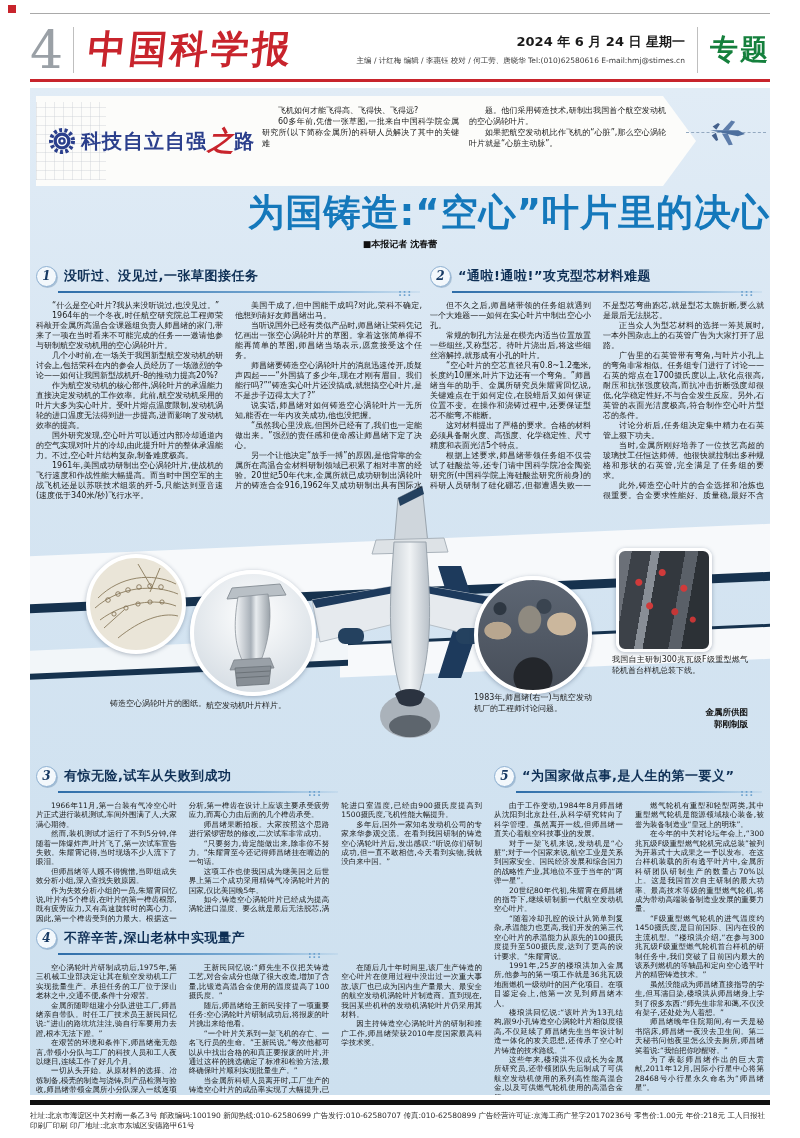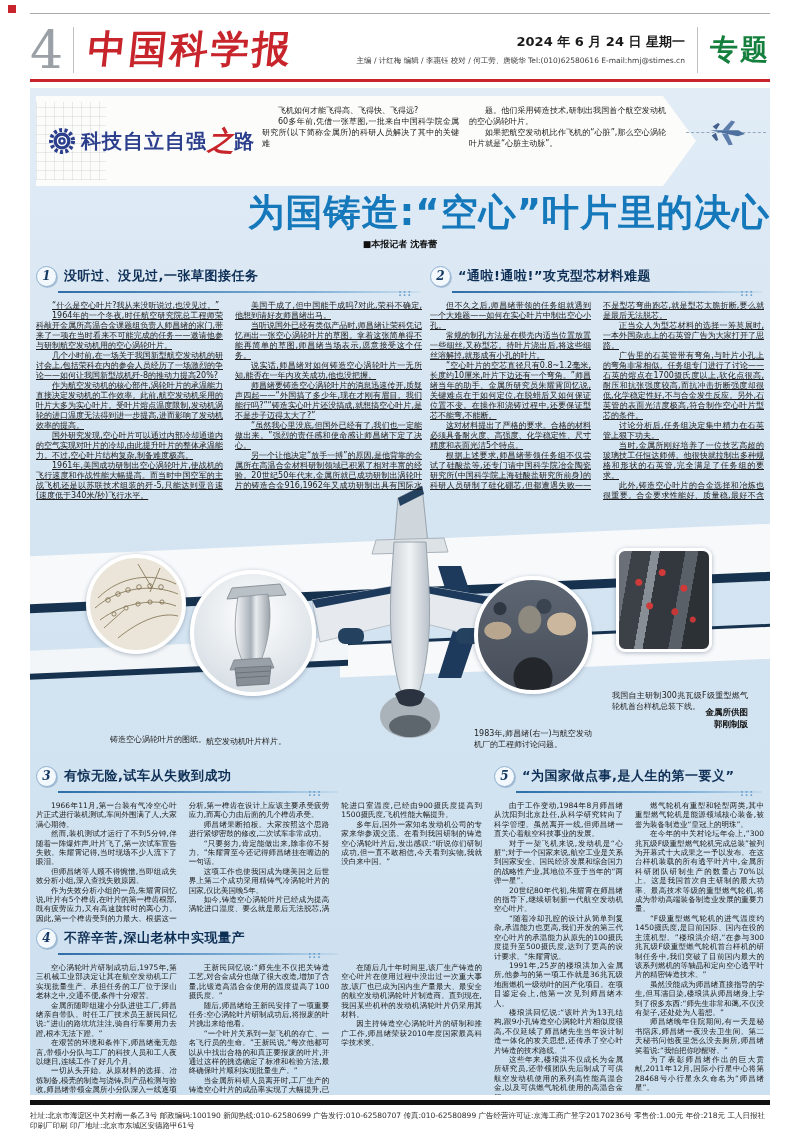--- a/index.html
+++ b/index.html
@@ -51,21 +51,21 @@
            box-shadow:1px 1px 0 rgba(80,120,160,.35);}
   .sec-title{font-size:13px;font-weight:bold;color:#0e2f55;letter-spacing:.5px;white-space:nowrap;}
   .sec-rule{position:absolute;left:22px;bottom:-5px;height:2px;
             background:linear-gradient(90deg,#2e6da8,#7fb0d8 70%,rgba(127,176,216,.15));}
   .rule-full{right:2px;} .rule-short{width:280px;}
   .sec-dots{position:absolute;bottom:-10px;color:#6fa3cf;font-size:9px;font-weight:bold;letter-spacing:1px;}
   .dots-full{right:10px;} .dots-short{left:272px;}
   .body{margin-top:13px;text-align:justify;font-size:8px;line-height:10px;color:#1b1b1b;
         column-gap:12px;column-fill:auto;overflow:hidden;}
   .body p{margin:0;text-indent:2em;}
-  .cols2{column-count:2;text-decoration:underline;} .cols3{column-count:3;font-size:7.5px;line-height:9.4px;}
+  .cols2{column-count:2;} .cols3{column-count:3;font-size:7.5px;line-height:9.4px;}
   #sec1{left:6px;top:176px;width:386px;} #sec1 .body{height:208px;}
   #sec2{left:400px;top:176px;width:334px;} #sec2 .body{height:208px;}
   #sec3{left:6px;top:676px;width:446px;} #sec3 .body{height:131px;}
   #sec4{left:6px;top:838px;width:446px;} #sec4 .body{height:146px;}
   #sec5{left:464px;top:676px;width:270px;} #sec5 .body{height:308px;column-count:2;font-size:7.5px;line-height:9.4px;}
   
   .stripe{position:absolute;transform:skewY(-2.5deg);z-index:1;}
   .s1{left:-12px;top:452px;width:764px;height:50px;background:#f7f9fb;}
   .s1n{left:-12px;top:500px;width:764px;height:9px;background:#16324e;}
   .s2{left:310px;top:548px;width:440px;height:32px;background:#f7f9fb;}
@@ -89,21 +89,21 @@
                 linear-gradient(#5d6673,#474e59);}
   #fig-turbine{position:absolute;left:586px;top:460px;width:90px;height:98px;border-radius:9px;
      border:3px solid #fff;z-index:4;box-shadow:0 1px 4px rgba(40,60,90,.35);
      background:radial-gradient(circle at 22% 32%,#d03a3a 0 3px,transparent 4px),
                 radial-gradient(circle at 48% 22%,#d03a3a 0 3px,transparent 4px),
                 radial-gradient(circle at 72% 38%,#d03a3a 0 3px,transparent 4px),
                 radial-gradient(circle at 34% 56%,#d03a3a 0 3px,transparent 4px),
                 radial-gradient(circle at 62% 62%,#c53636 0 3px,transparent 4px),
                 radial-gradient(circle at 82% 70%,#c53636 0 2.5px,transparent 3.5px),
                 linear-gradient(100deg,#6b7078 0 12%,#3c4148 12% 30%,#888e96 30% 38%,#33383e 38% 62%,#5a6068 62% 74%,#2c3136 74%);}
-  .caption{position:absolute;z-index:5;font-size:8px;line-height:11px;color:#1d1d1d;text-align:justify;margin-top:36px;}
+  .caption{position:absolute;z-index:5;font-size:8px;line-height:11px;color:#1d1d1d;text-align:justify;}
   #cap-blueprint{left:80px;top:610px;width:100px;}
   #cap-blade{left:176px;top:612px;width:96px;}
   #cap-1983{left:444px;top:604px;width:118px;}
   #cap-turbine{left:582px;top:566px;width:136px;}
   .credit{position:absolute;left:580px;top:618px;width:138px;z-index:5;text-align:right;
           font-size:8.5px;font-weight:bold;color:#111;line-height:12px;}
   
   .footer-bar{position:absolute;left:30px;width:740px;top:1100px;height:5px;background:#121212;}
   .footer-text{position:absolute;left:30px;width:740px;top:1111px;font-size:7.5px;line-height:10px;color:#2a2a2a;}
 </style>
@@ -173,22 +173,22 @@
     </div>
     <div class="body cols2">
         <p>“什么是空心叶片?我从来没听说过,也没见过。”</p>
         <p>1964年的一个冬夜,时任航空研究院总工程师荣科敲开金属所高温合金课题组负责人师昌绪的家门,带来了一项在当时看来不可能完成的任务——邀请他参与研制航空发动机用的空心涡轮叶片。</p>
         <p>几个小时前,在一场关于我国新型航空发动机的研讨会上,包括荣科在内的参会人员经历了一场激烈的争论——如何让我国新型战机歼-8的推动力提高20%?</p>
         <p>作为航空发动机的核心部件,涡轮叶片的承温能力直接决定发动机的工作效率。此前,航空发动机采用的叶片大多为实心叶片。受叶片熔点温度限制,发动机涡轮的进口温度无法得到进一步提高,进而影响了发动机效率的提高。</p>
         <p>国外研究发现,空心叶片可以通过内部冷却通道内的空气实现对叶片的冷却,由此提升叶片的整体承温能力。不过,空心叶片结构复杂,制备难度极高。</p>
         <p>1961年,美国成功研制出空心涡轮叶片,使战机的飞行速度和作战性能大幅提高。而当时中国空军的主战飞机还是以苏联技术组装的歼-5,只能达到亚音速(速度低于340米/秒)飞行水平。</p>
         <p>美国干成了,但中国能干成吗?对此,荣科不确定,他想到请好友师昌绪出马。</p>
         <p>当听说国外已经有类似产品时,师昌绪让荣科凭记忆画出一张空心涡轮叶片的草图。拿着这张简单得不能再简单的草图,师昌绪当场表示,愿意接受这个任务。</p>
+        <p>师昌绪要铸造空心涡轮叶片的消息迅速传开,质疑声四起——“外国搞了多少年,现在才刚有眉目。我们能行吗?”“铸造实心叶片还没搞成,就想搞空心叶片,是不是步子迈得太大了?”</p>
         <p>说实话,师昌绪对如何铸造空心涡轮叶片一无所知,能否在一年内攻关成功,他也没把握。</p>
-        <p>师昌绪要铸造空心涡轮叶片的消息迅速传开,质疑声四起——“外国搞了多少年,现在才刚有眉目。我们能行吗?”“铸造实心叶片还没搞成,就想搞空心叶片,是不是步子迈得太大了?”</p>
         <p>“虽然我心里没底,但国外已经有了,我们也一定能做出来。”强烈的责任感和使命感让师昌绪下定了决心。</p>
         <p>另一个让他决定“放手一搏”的原因,是他背靠的金属所在高温合金材料研制领域已积累了相对丰富的经验。20世纪50年代末,金属所就已成功研制出涡轮叶片的铸造合金916,1962年又成功研制出具有国际水平的涡轮叶片材料M17合金,“实战”能力得到了充分验证。</p>
       </div>
   </div>
 
   <div class="section" id="sec2">
     <div class="sec-head">
       <div class="sec-num">2</div>
       <div class="sec-title">“通啦!通啦!”攻克型芯材料难题</div>
       <div class="sec-rule rule-full"></div>

